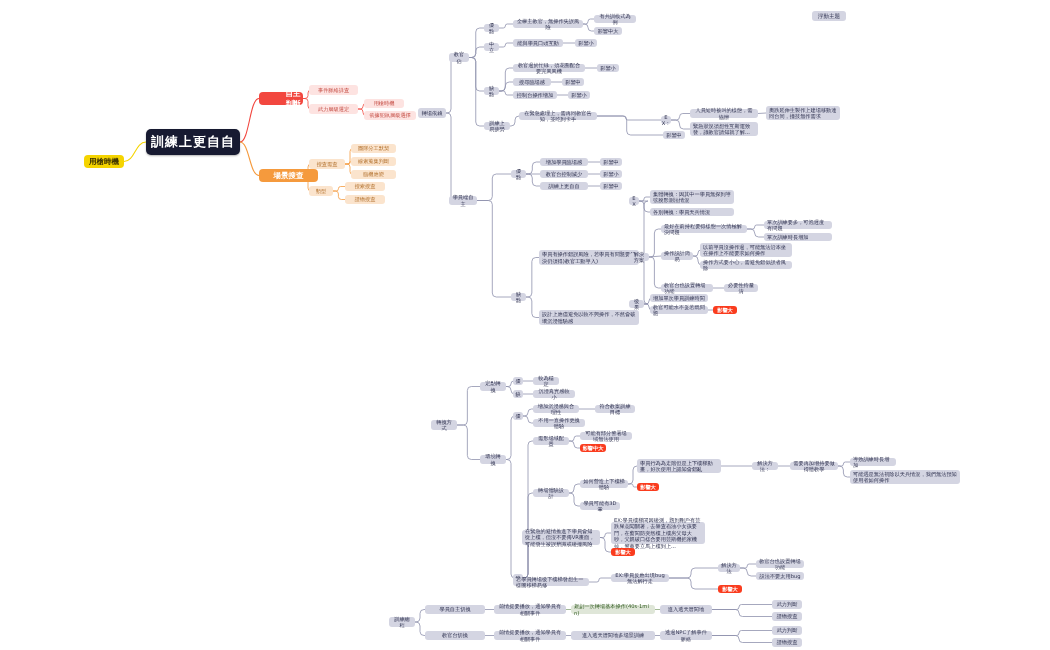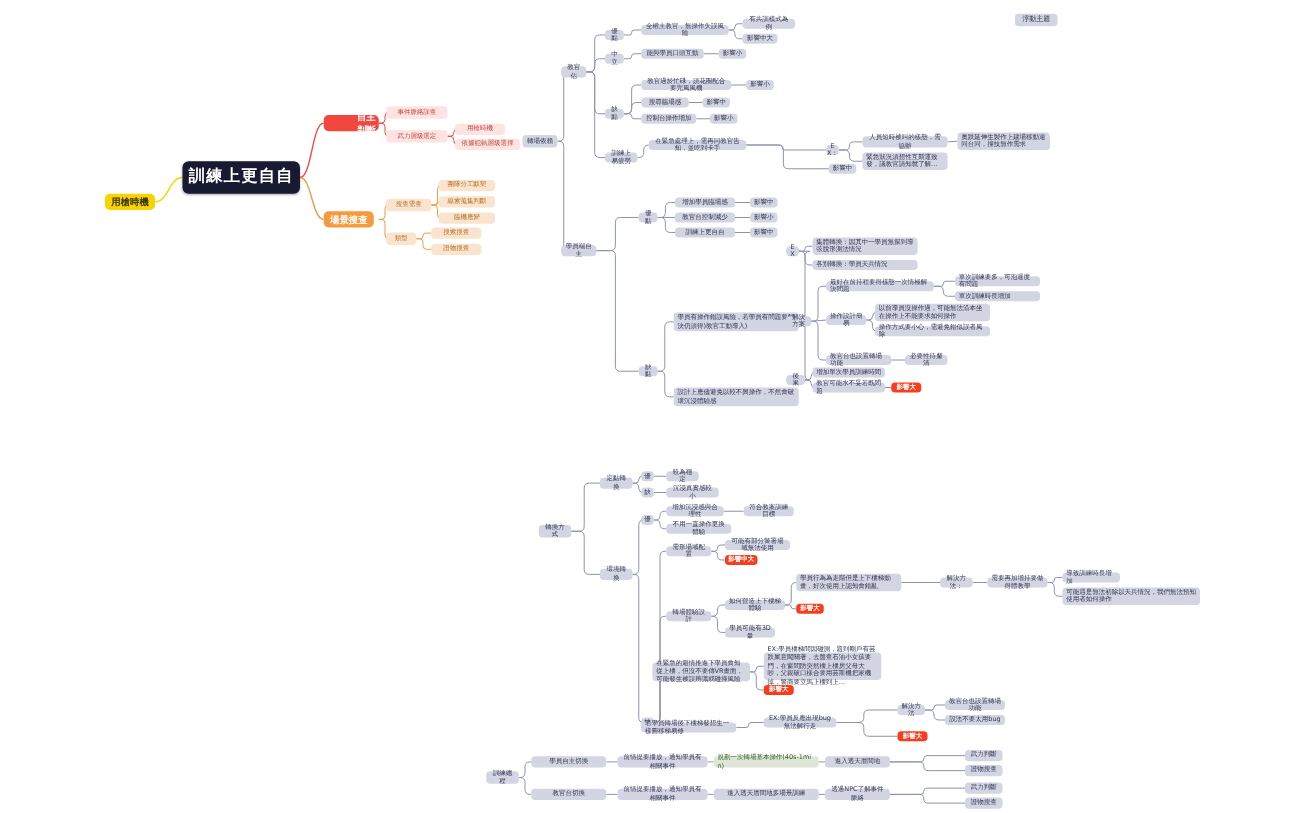--- a/index.html
+++ b/index.html
@@ -196,21 +196,21 @@
       <path d="M712,635.5 L735.5,635.5 Q739,635.5 739,639 L739,639 Q739,642.5 742.5,642.5 L772,642.5" fill="none" stroke="#8f92ad" stroke-width="0.8"></path>
     </svg>
   <div id="nodelayer">
       <div class="node n-root" style="left: 146px; top: 129px; width: 94px; height: 26px;">訓練上更自自</div>
       <div class="node n-yellow" style="left: 84px; top: 155px; width: 40px; height: 13px;">用槍時機</div>
       <div class="node n-red" style="left: 259px; top: 92px; width: 44px; height: 13px;">自主判斷</div>
       <div class="node n-pink" style="left: 309px; top: 85px; width: 49px; height: 10px;">事件脈絡詳查</div>
       <div class="node n-pink" style="left: 309px; top: 104px; width: 49px; height: 10px;">武力層級選定</div>
       <div class="node n-pink" style="left: 364px; top: 99px; width: 40px; height: 9px;">用槍時機</div>
       <div class="node n-pink" style="left: 364px; top: 111px; width: 52px; height: 9px;">依據犯執層級選擇</div>
-      <div class="node n-orange" style="left: 259px; top: 169px; width: 40px; height: 13px;">場景搜查</div>
+      <div class="node n-orange" style="left: 259px; top: 169px; width: 59px; height: 13px;">場景搜查</div>
       <div class="node n-peach" style="left: 309px; top: 159px; width: 36px; height: 10px;">搜查需查</div>
       <div class="node n-peach" style="left: 309px; top: 186px; width: 24px; height: 10px;">類型</div>
       <div class="node n-peach" style="left: 351px; top: 144px; width: 45px; height: 9px;">團隊分工默契</div>
       <div class="node n-peach" style="left: 351px; top: 157px; width: 45px; height: 9px;">線索蒐集判斷</div>
       <div class="node n-peach" style="left: 351px; top: 170px; width: 45px; height: 9px;">臨機應變</div>
       <div class="node n-peach" style="left: 345px; top: 182px; width: 40px; height: 9px;">搜索搜查</div>
       <div class="node n-peach" style="left: 345px; top: 195px; width: 40px; height: 9px;">證物搜查</div>
       <div class="node n-float" style="left: 812px; top: 11px; width: 34px; height: 10px;">浮動主題</div>
       <div class="node n-gray ctr" style="left: 418px; top: 108px; width: 28px; height: 10px;">轉場依賴</div>
       <div class="node n-gray ctr" style="left: 449px; top: 53px; width: 20px; height: 9px;">教官佔</div>

